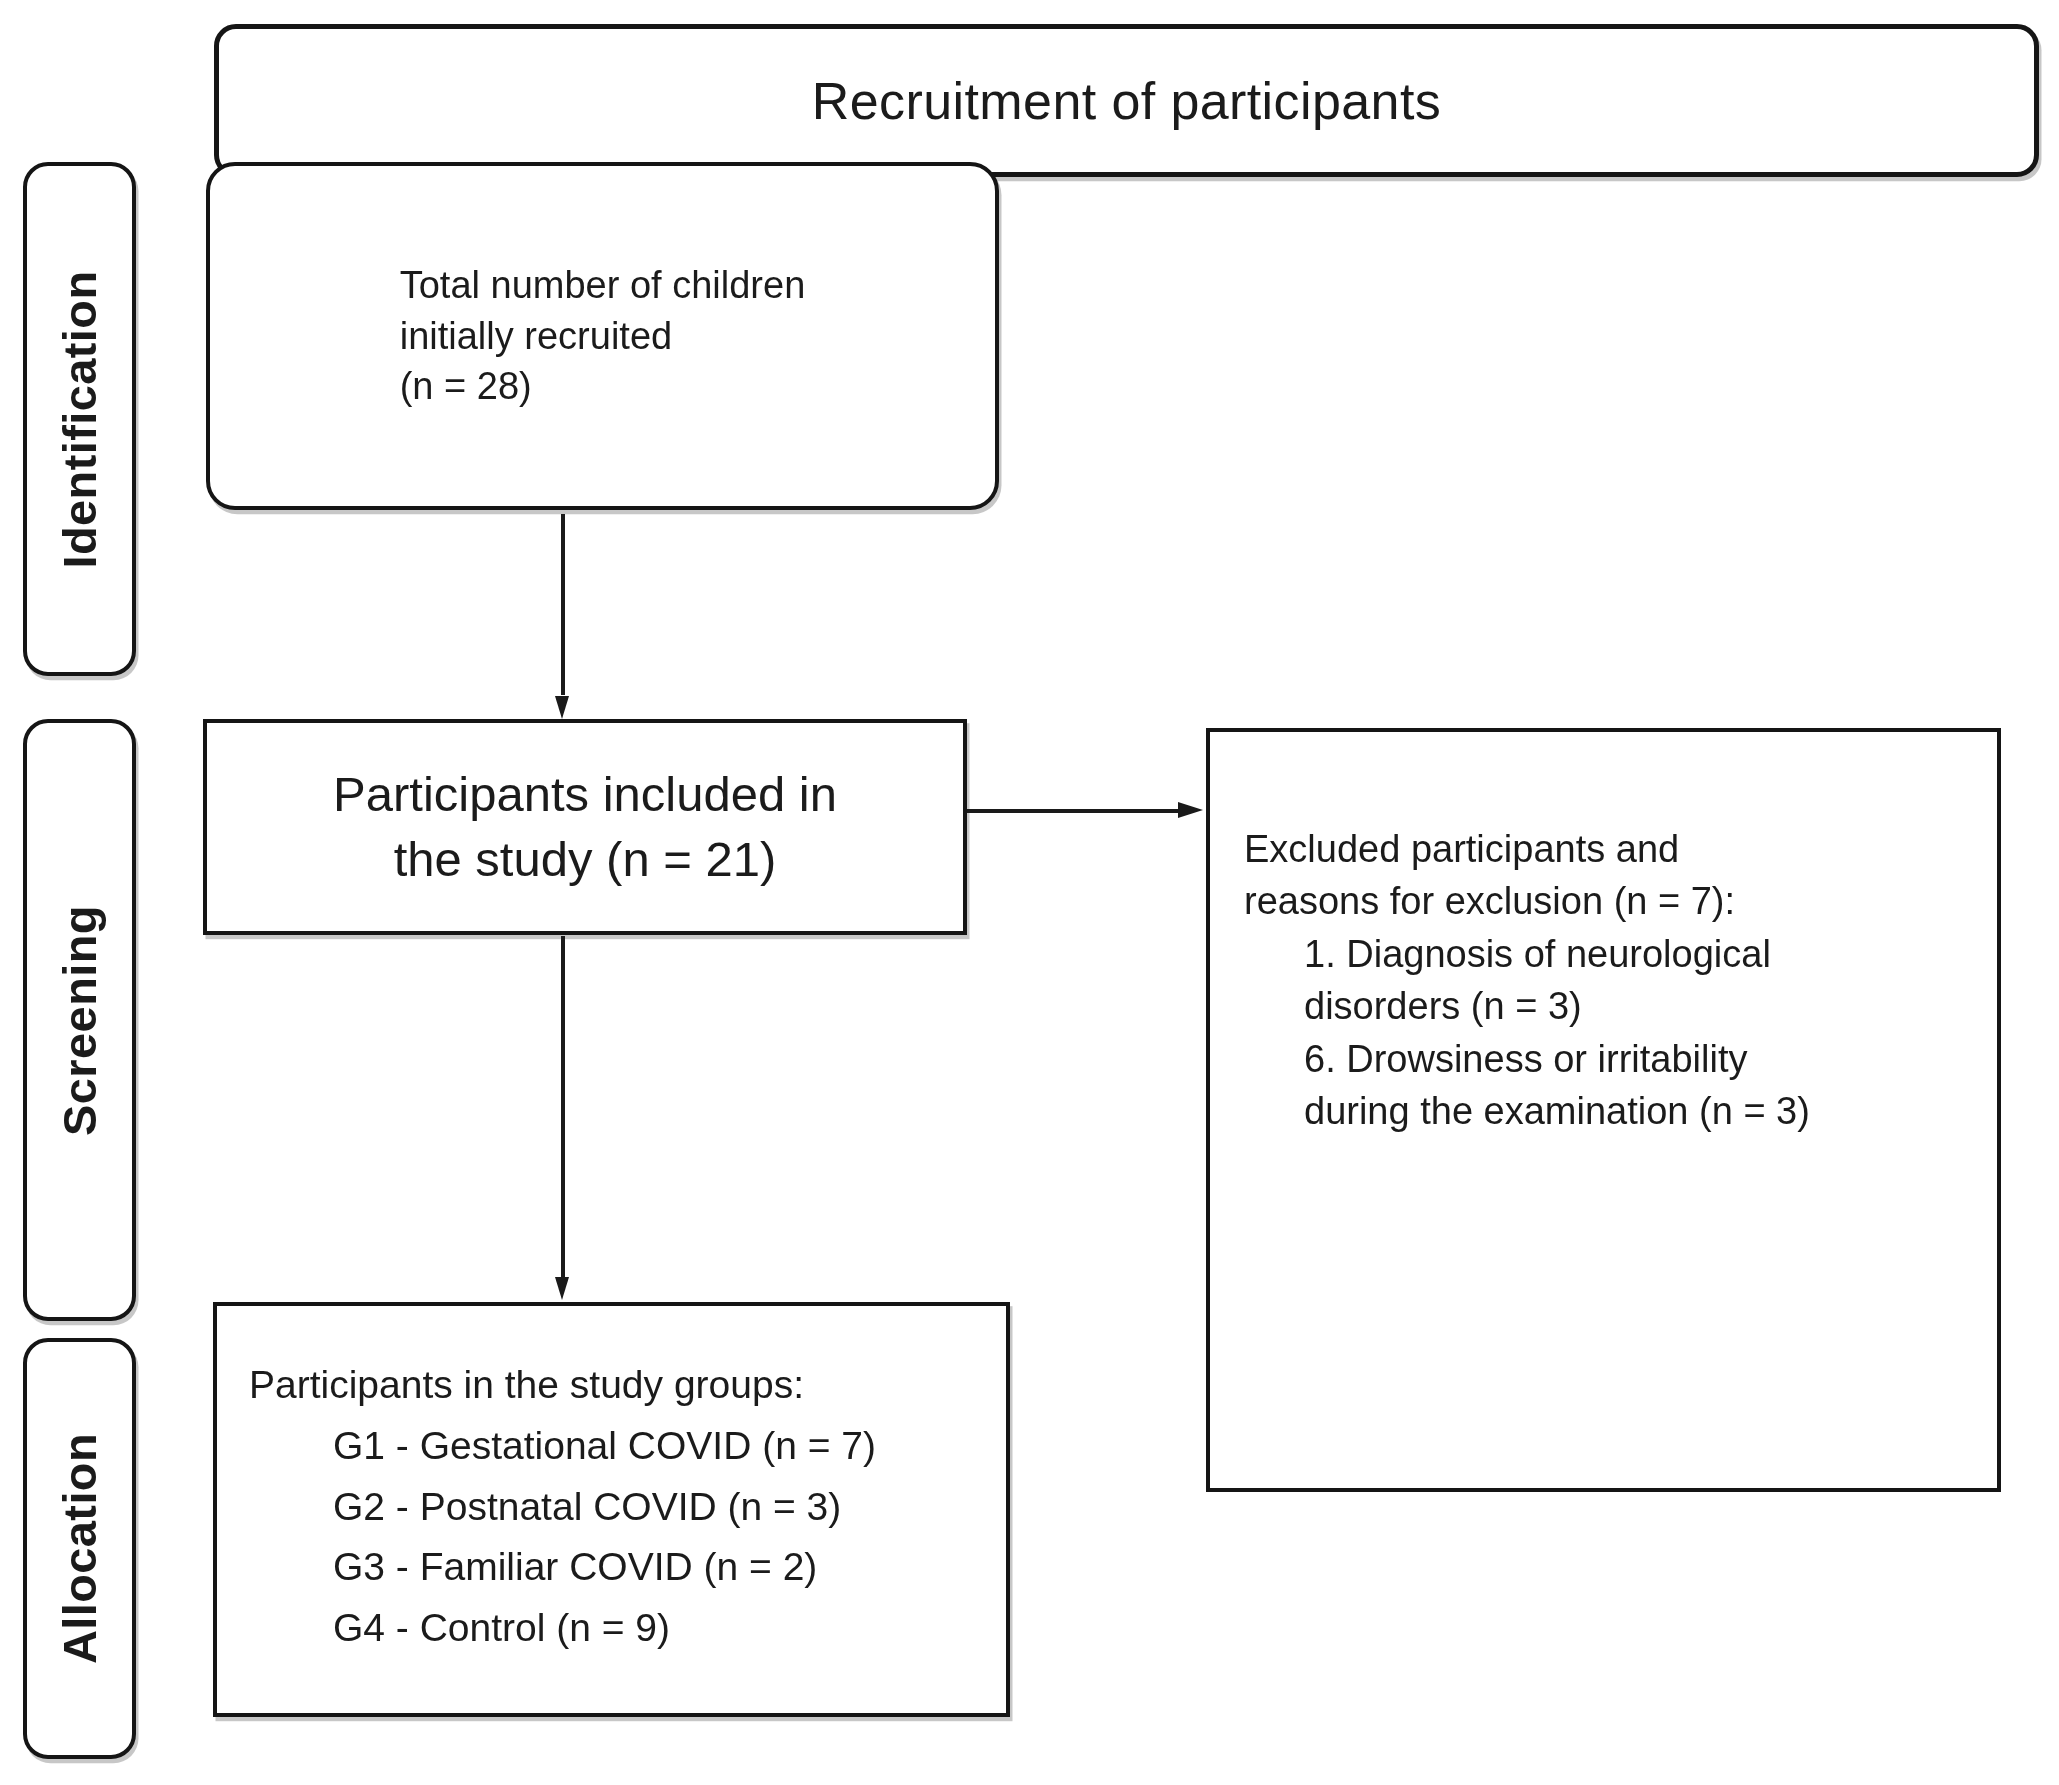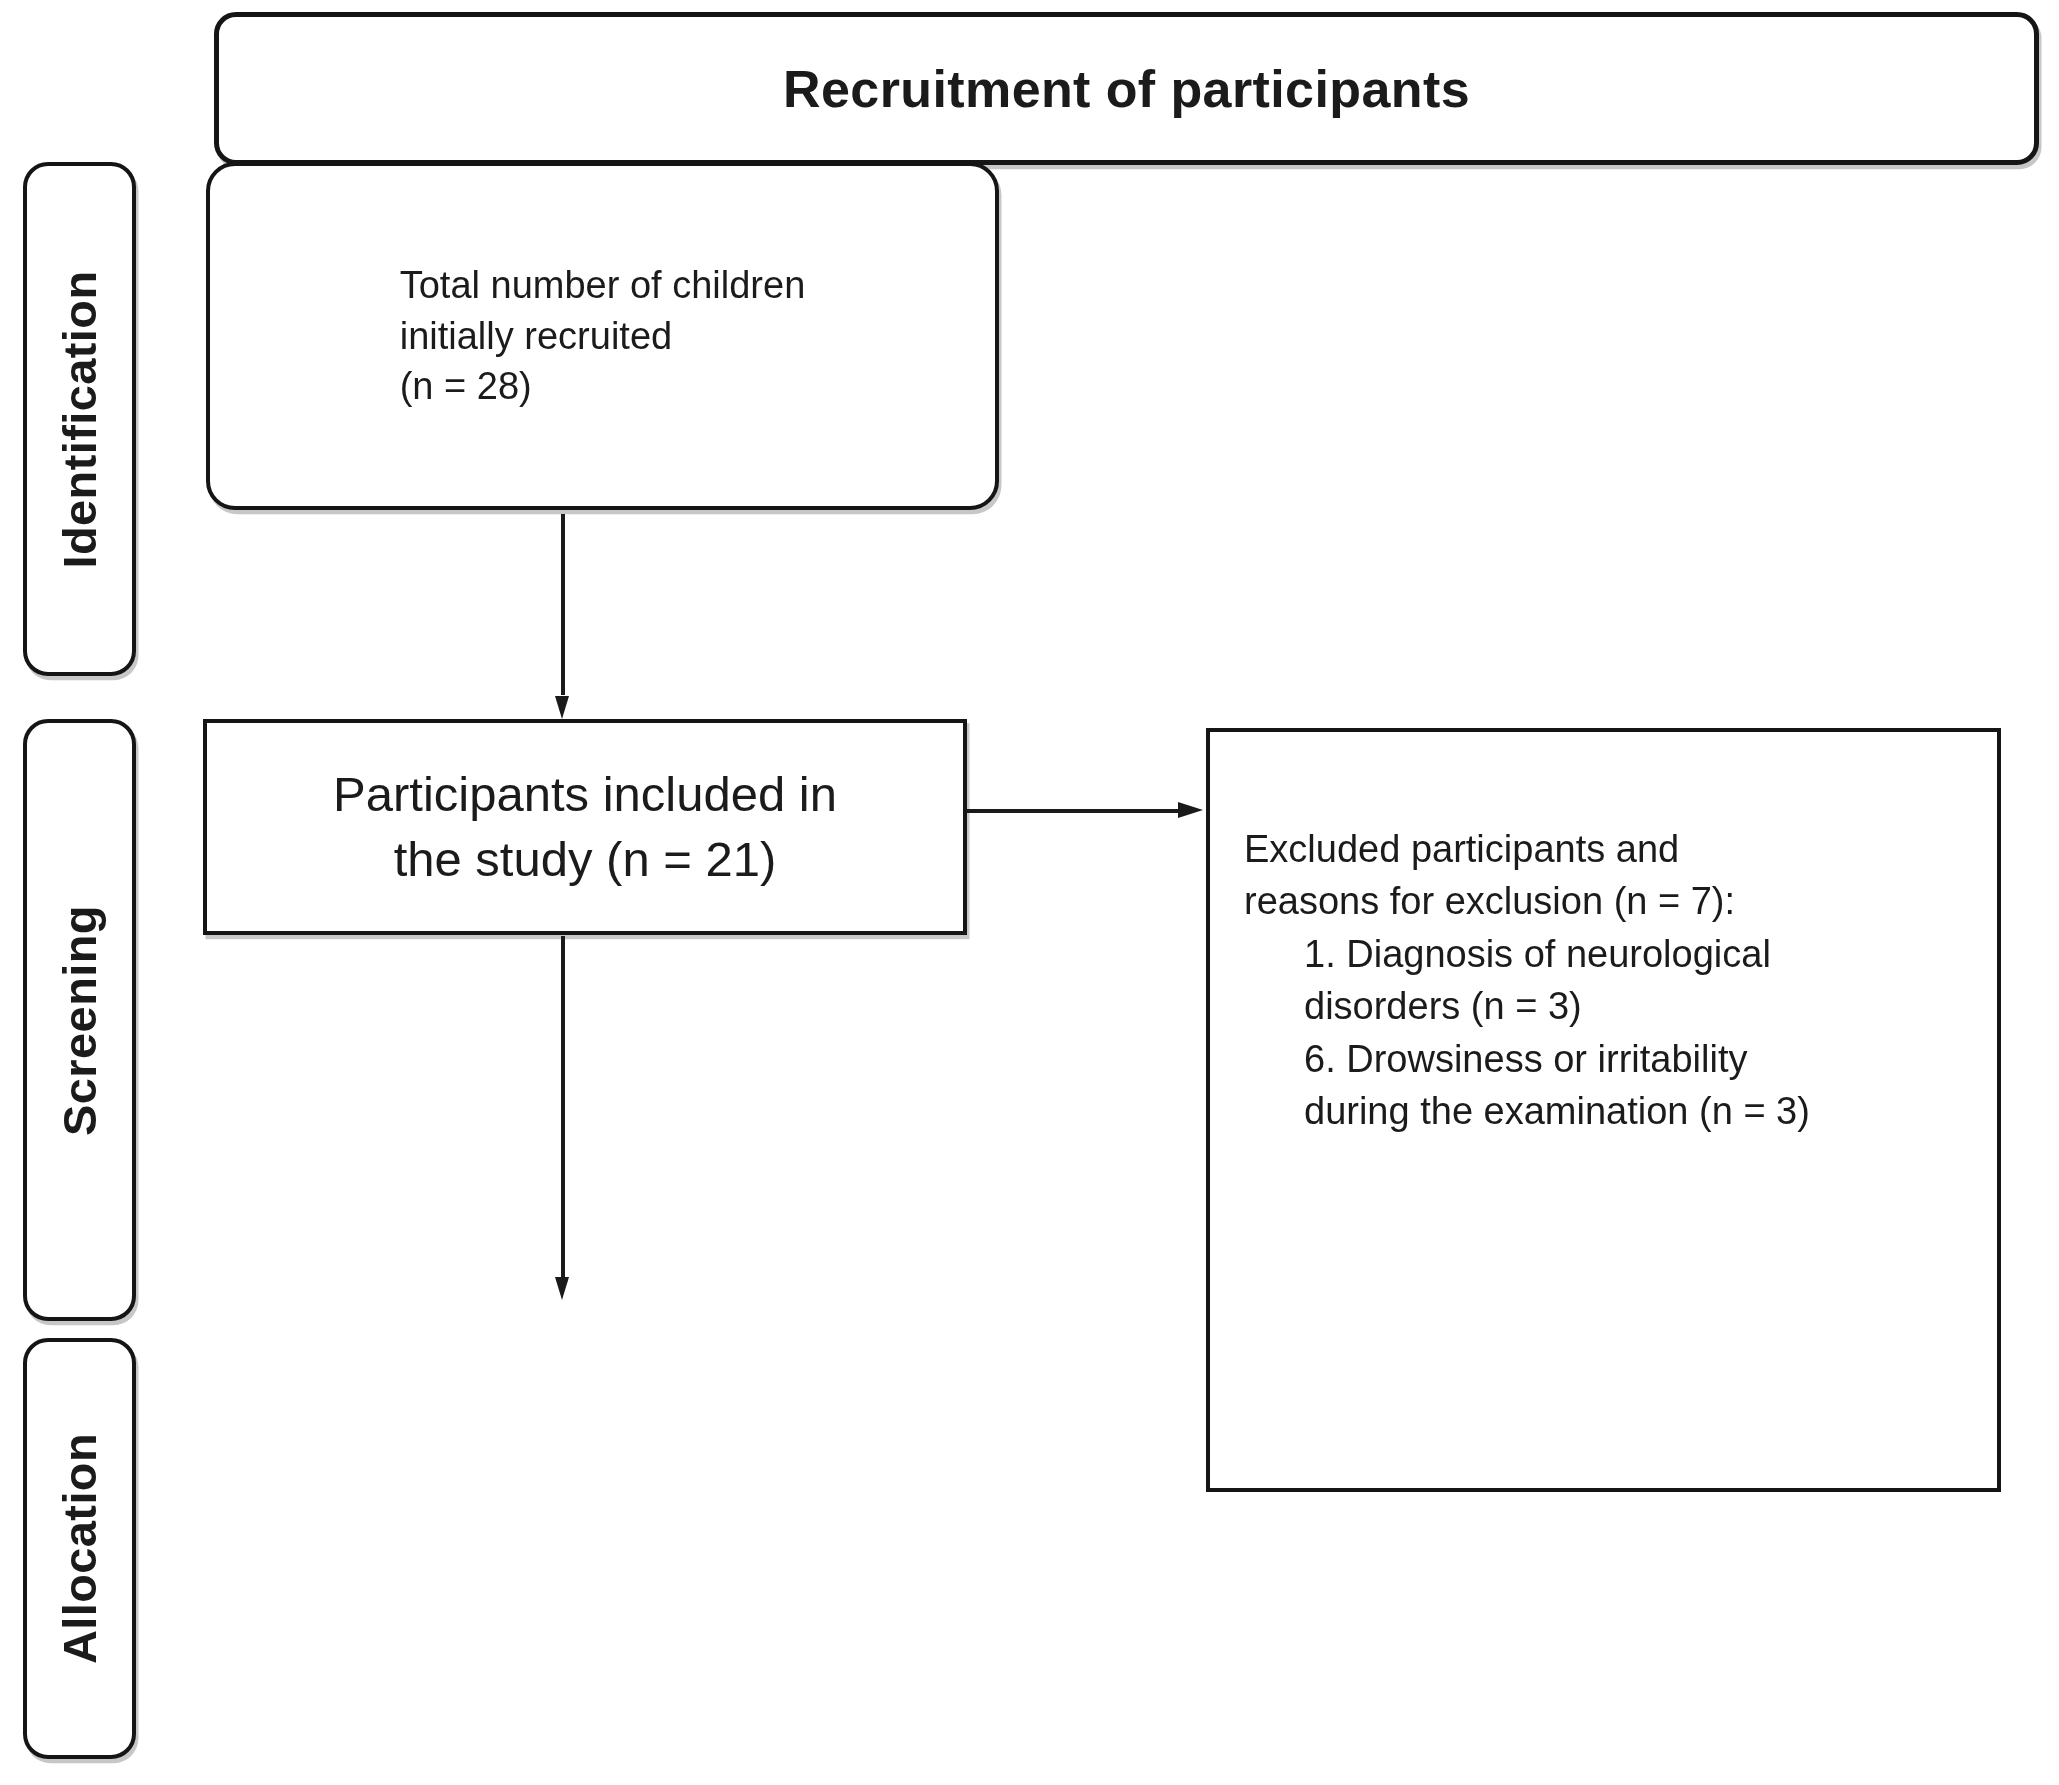--- a/index.html
+++ b/index.html
@@ -25,24 +25,24 @@
   }
   .rounded {
     border-radius: 22px;
   }
   .center-flex {
     display: flex;
     align-items: center;
     justify-content: center;
   }
   #title-box {
-    left: 214px; top: 12px; width: 1825px; height: 153px;
+    left: 214px; top: 24px; width: 1825px; height: 153px;
     border-width: 5px;
     font-size: 52px;
-    font-weight: bold;
+    font-weight: normal;
     letter-spacing: 0.4px;
   }
   .stage-box {
     left: 22.7px; width: 113px;
     border-radius: 25px;
   }
   #stage-identification { top: 162px; height: 514px; }
   #stage-screening      { top: 719px; height: 602px; }
   #stage-allocation     { top: 1338px; height: 421px; }
   .stage-label {
@@ -156,15 +156,22 @@
 reasons for exclusion (n = 7):</div>
     <div class="excl-item">1. Diagnosis of neurological
 disorders (n = 3)</div>
     <div class="excl-item">6. Drowsiness or irritability
 during the examination (n = 3)</div>
   </div>
 
   <div class="arrow-line-v" style="left:561px; top:936px; height:344px;"></div>
   <div class="arrow-head-down" style="left:555px; top:1277px;"></div>
 
+  <div id="box-groups" class="box">
+    <div>Participants in the study groups:</div>
+    <div class="group-item">G1 - Gestational COVID (n = 7)</div>
+    <div class="group-item">G2 - Postnatal COVID (n = 3)</div>
+    <div class="group-item">G3 - Familiar COVID (n = 2)</div>
+    <div class="group-item">G4 - Control (n = 9)</div>
+  </div>
 
 </div>
 
 
 </body></html>

